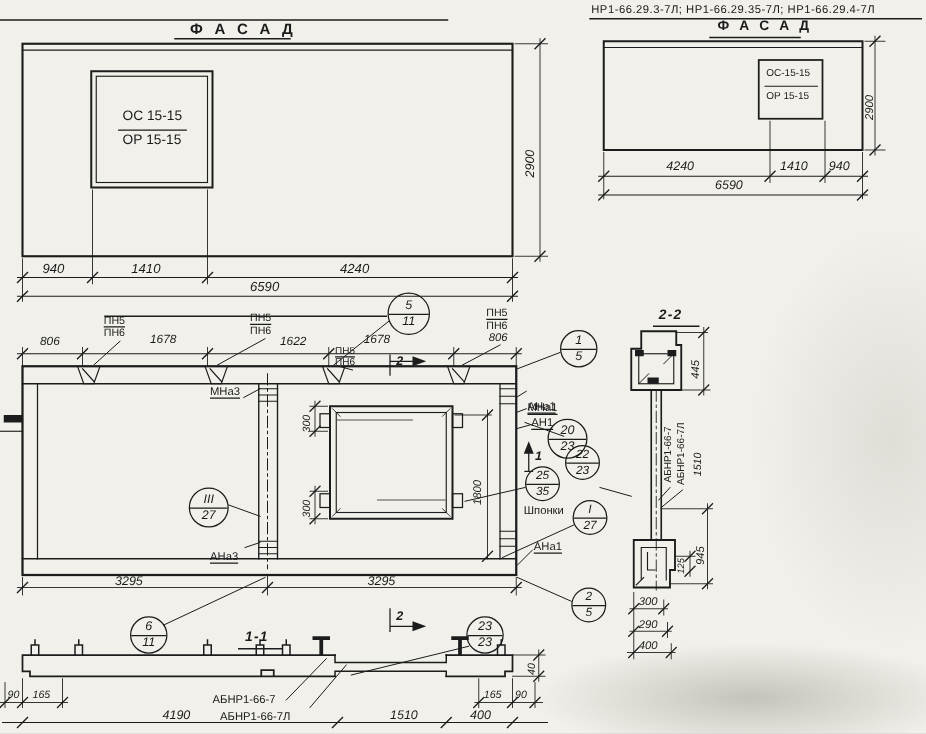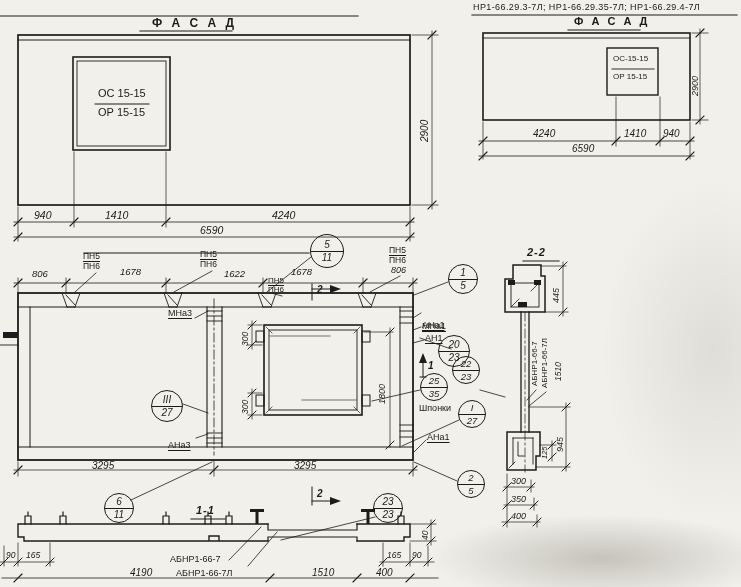--- a/index.html
+++ b/index.html
@@ -261,21 +261,21 @@
   </div>
 
   <span class="lbl it b" style="left:527px;top:247px;font-size:11px;letter-spacing:1px;">2-2</span>
   <span class="lbl it rot" style="left:552px;top:303px;font-size:9px;">445</span>
   <span class="lbl rot" style="left:531px;top:386px;font-size:8px;">АБНР1-66-7</span>
   <span class="lbl rot" style="left:541px;top:388px;font-size:8px;">АБНР1-66-7Л</span>
   <span class="lbl it rot" style="left:554px;top:381px;font-size:8.5px;">1510</span>
   <span class="lbl it rot" style="left:556px;top:452px;font-size:9px;">945</span>
   <span class="lbl it rot" style="left:541px;top:459px;font-size:7.5px;">125</span>
   <span class="lbl it" style="left:511px;top:477px;font-size:9px;">300</span>
-  <span class="lbl it" style="left:511px;top:495px;font-size:9px;">350</span>
+  <span class="lbl it" style="left:511px;top:495px;font-size:9px;">290</span>
   <span class="lbl it" style="left:511px;top:512px;font-size:9px;">400</span>
 
   <span class="lbl it" style="left:6px;top:551px;font-size:8.5px;">90</span>
   <span class="lbl it" style="left:26px;top:551px;font-size:8.5px;">165</span>
   <span class="lbl" style="left:170px;top:555px;font-size:9px;">АБНР1-66-7</span>
   <span class="lbl it" style="left:130px;top:568px;font-size:10px;">4190</span>
   <span class="lbl" style="left:176px;top:569px;font-size:9px;">АБНР1-66-7Л</span>
   <span class="lbl it" style="left:312px;top:568px;font-size:10px;">1510</span>
   <span class="lbl it" style="left:376px;top:568px;font-size:10px;">400</span>
   <span class="lbl it" style="left:387px;top:551px;font-size:8.5px;">165</span>

